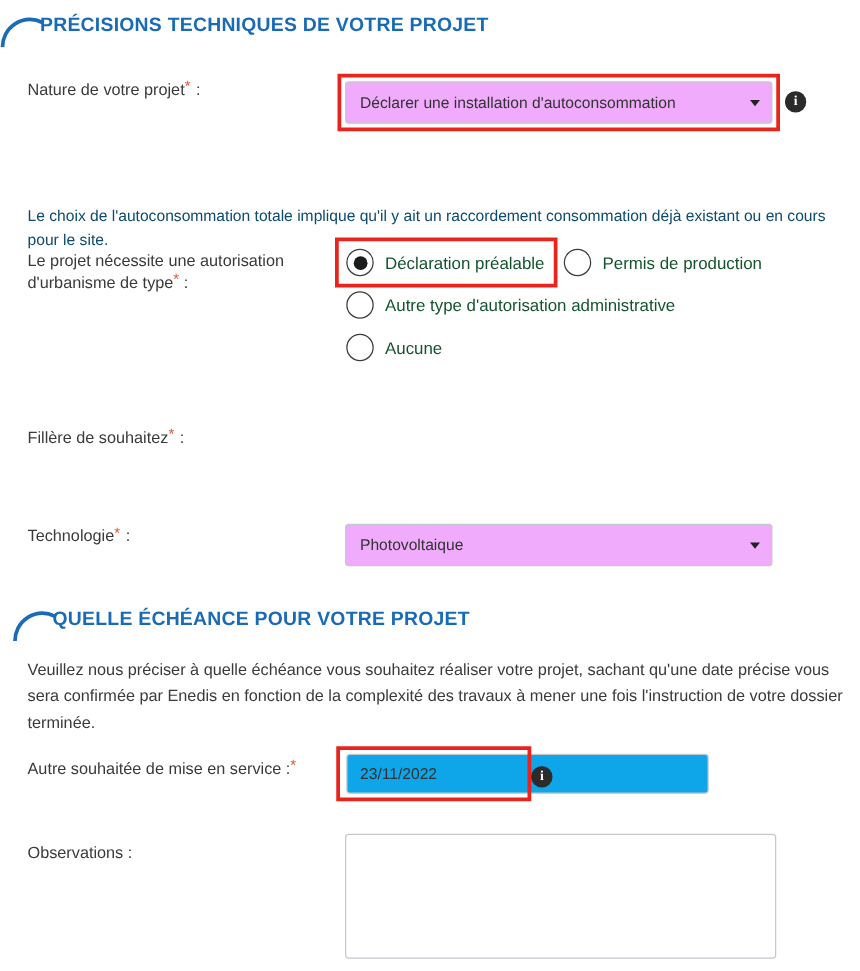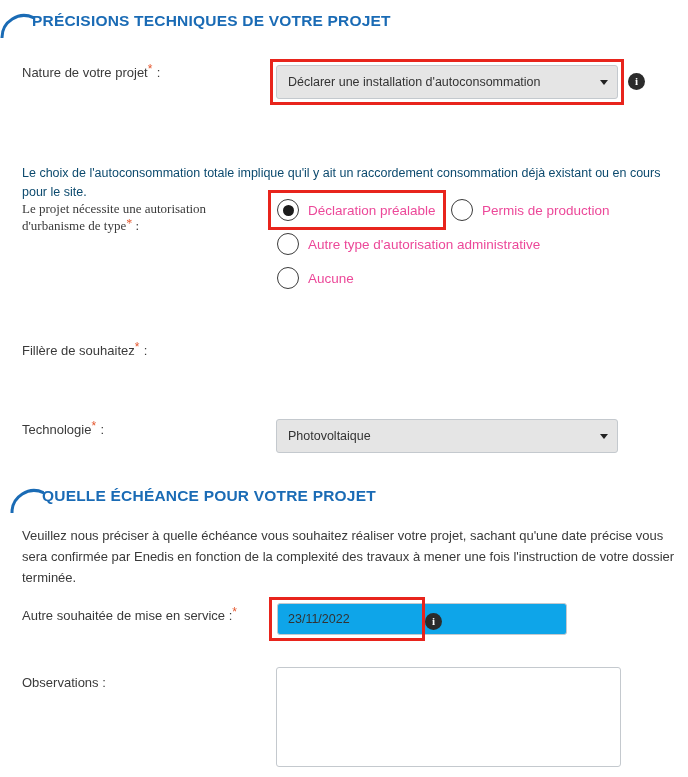--- a/index.html
+++ b/index.html
@@ -58,21 +58,21 @@
   }
 
   
   .select-box {
     position: relative;
     width: 342px;
     height: 34px;
     box-sizing: border-box;
     border: 1px solid #c4c9ce;
     border-radius: 3px;
-    background: #e5e5e5;
+    background: #f0abfc;
     font-size: 12.5px;
     color: #333;
     display: flex;
     align-items: center;
     padding: 0 26px 0 11px;
   }
   .select-box .caret {
     position: absolute;
     right: 9px;
     top: 50%;
@@ -138,21 +138,21 @@
     left: 50%;
     top: 50%;
     width: 11px;
     height: 11px;
     margin: -5.5px 0 0 -5.5px;
     border-radius: 50%;
     background: #1b1b1b;
   }
   .radio-label {
     font-size: 13.5px;
-    color: #ec4899;
+    color: #14532d;
     white-space: nowrap;
   }
 
   
   .text-input {
     width: 290px;
     height: 32px;
     box-sizing: border-box;
     border: 1px solid #c4c9ce;
     border-radius: 3px;
@@ -205,21 +205,21 @@
   <div class="select-box abs" style="left:276px; top:65px;">
     <span>Déclarer une installation d'autoconsommation</span>
     <span class="caret"></span>
   </div>
   <div class="redbox" style="left:270px; top:59px; width:354px; height:46px;"></div>
 
   <div class="info-icon abs" style="left:628px; top:73px;">i</div>
 
   <div class="abs warn" style="left:22px; top:120px; width:660px;">Le choix de l'autoconsommation totale implique qu'il y ait un raccordement consommation déjà existant ou en cours pour le site.</div>
 
-  <div class="abs" style="left:22px; top:200px; width:240px;font-family:Liberation Serif, serif;">
+  <div class="abs" style="left:22px; top:200px; width:240px;">
     <div class="label">Le projet nécessite une autorisation</div>
     <div class="label">
       <span>d'urbanisme de type</span><span class="req">*</span>
       <span>:</span>
     </div>
   </div>
 
   <div class="radio-opt abs" style="left:277px; top:199px;">
     <span class="radio checked"></span>
     <span class="radio-label">Déclaration préalable</span>

